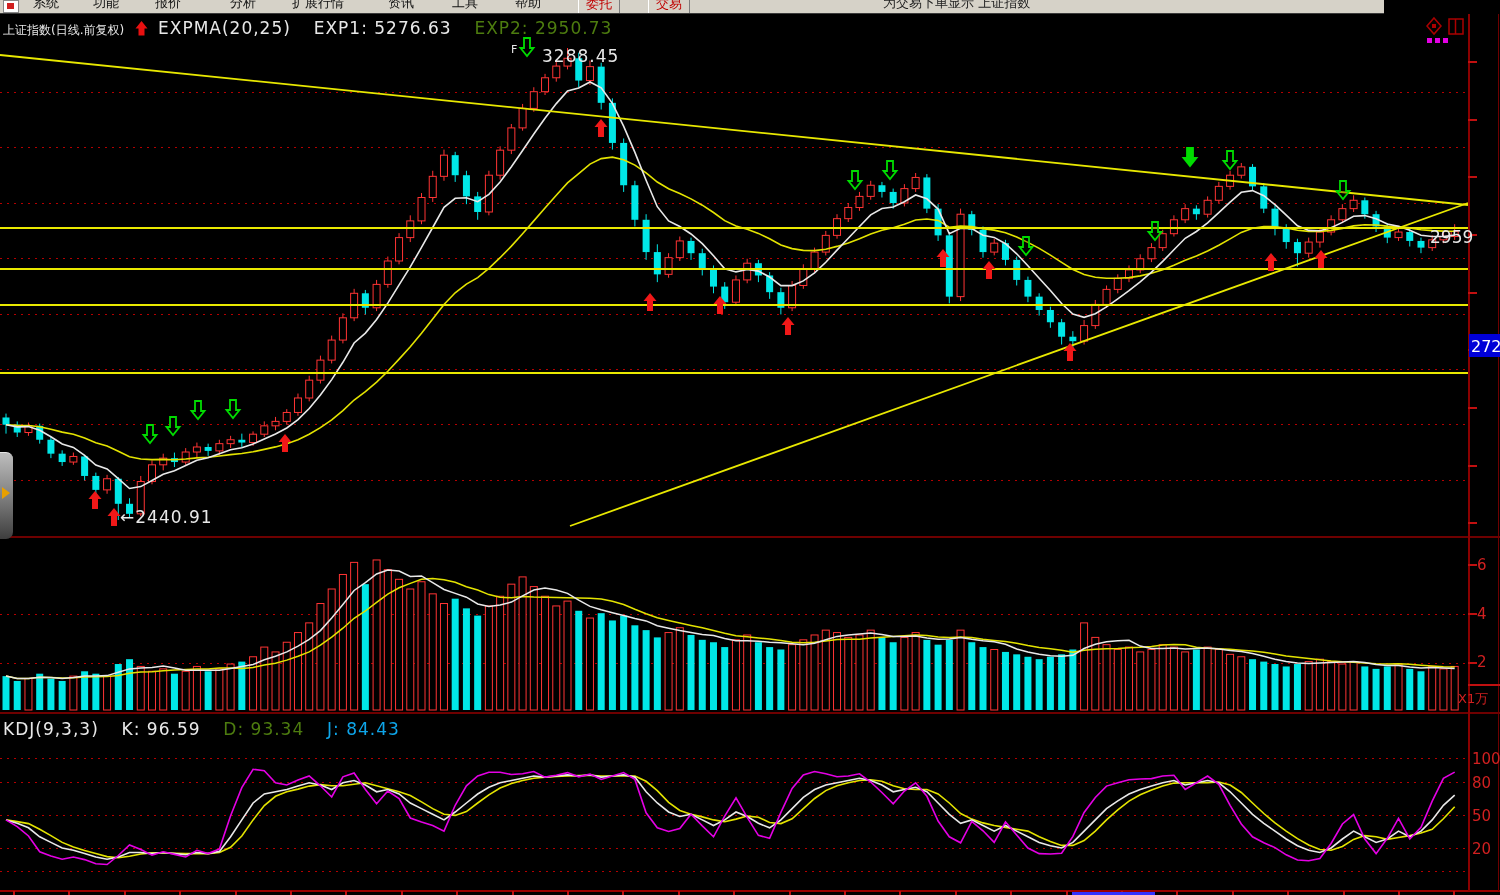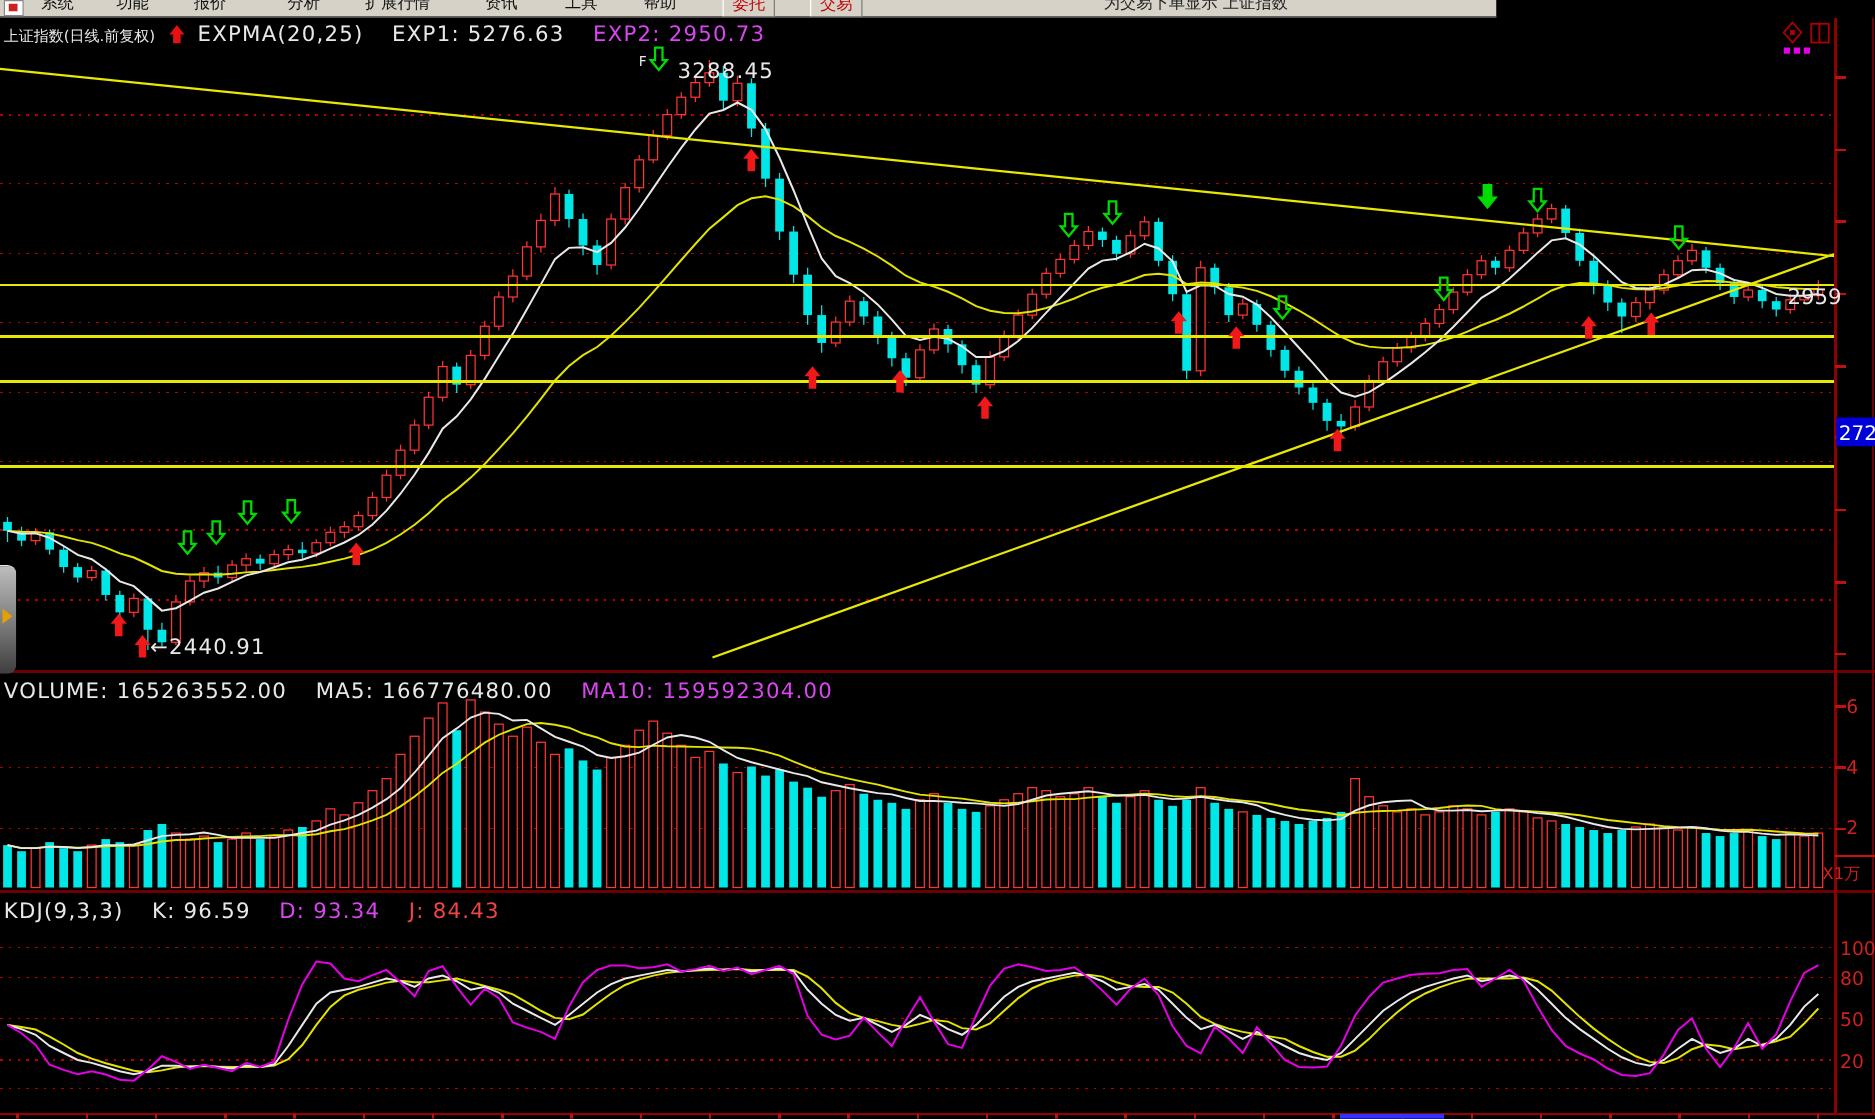--- a/index.html
+++ b/index.html
@@ -1,32 +1,32 @@
 <!DOCTYPE html>
 <html><head>
 <meta charset="utf-8">
 <style>
   html,body{margin:0;padding:0;background:#000;width:1500px;height:895px;overflow:hidden;
     font-family:"DejaVu Sans",sans-serif;position:relative;}
   #stage{position:absolute;top:0;left:0;width:1500px;height:895px;background:#000;}
   
-  #menubar{position:absolute;top:0;left:0;width:1197px;height:13px;background:#d6d2c8;
+  #menubar{position:absolute;top:0;left:0;width:1384px;height:13px;background:#d6d2c8;
     border-bottom:1px solid #3a3a3a;overflow:hidden;z-index:30;}
   .menu-item{position:absolute;top:-7px;font-size:13px;line-height:20px;color:#111;white-space:nowrap;cursor:default;}
   .menu-item.accent{color:#c00000;background:#d6d2c8;border:1px solid;border-color:#ffffff #7e7e7e #7e7e7e #ffffff;
     padding:0 7px;top:-6px;line-height:18px;}
   #menu-right{position:absolute;top:-7px;left:883px;font-size:13px;line-height:20px;color:#222;white-space:nowrap;}
   #app-icon{position:absolute;left:3px;top:0px;width:14px;height:11px;background:#fff;border:1px solid #888;}
   #app-icon:before{content:"";position:absolute;left:3px;top:2px;width:7px;height:6px;background:#d02020;}
   
   .panel-header{position:absolute;left:3px;color:#e8e8e8;font-size:17px;letter-spacing:1px;
     white-space:nowrap;z-index:20;}
   .panel-header .cjk{font-size:12px;letter-spacing:0;}
-  .panel-header .yellow{color:#d946ef;}
-  .panel-header .magenta{color:#ef4444;}
+  .panel-header .yellow{color:#4d7c0f;}
+  .panel-header .magenta{color:#0ea5e9;}
   .panel-header .gap{display:inline-block;width:10px;}
   #main-header{top:18px;}
   #vol-header{top:543px;}
   #kdj-header{top:719px;}
   .arrow-ico{display:inline-block;vertical-align:-2px;margin:0 4px;}
   
   #left-tab{position:absolute;left:0;top:452px;width:13px;height:86px;z-index:15;
     background:linear-gradient(180deg,#bdbdbd,#7a7a7a 55%,#3e3e3e);border-radius:0 7px 7px 0;
     border-top:1px solid #e5e5e5;}
   #left-tab .tri{position:absolute;left:2px;top:34px;width:0;height:0;
@@ -613,27 +613,20 @@
     <span class="arrow-ico"><svg width="13" height="15">
           <path d="M6.5 0 L12.5 7.5 L9.5 7.5 L9.5 14.5 L3.5 14.5 L3.5 7.5 L0.5 7.5 Z" fill="#e81010"></path>
         </svg></span>
     <span>EXPMA(20,25)</span>
     <span class="gap"></span>
     <span>EXP1: 5276.63</span>
     <span class="gap"></span>
     <span class="yellow">EXP2: 2950.73</span>
   </div>
 
-  <div id="vol-header" class="panel-header">
-    <span>VOLUME: 165263552.00</span>
-    <span class="gap"></span>
-    <span>MA5: 166776480.00</span>
-    <span class="gap"></span>
-    <span class="yellow">MA10: 159592304.00</span>
-  </div>
 
   <div id="kdj-header" class="panel-header">
     <span>KDJ(9,3,3)</span>
     <span class="gap"></span>
     <span>K: 96.59</span>
     <span class="gap"></span>
     <span class="yellow">D: 93.34</span>
     <span class="gap"></span>
     <span class="magenta">J: 84.43</span>
   </div>

